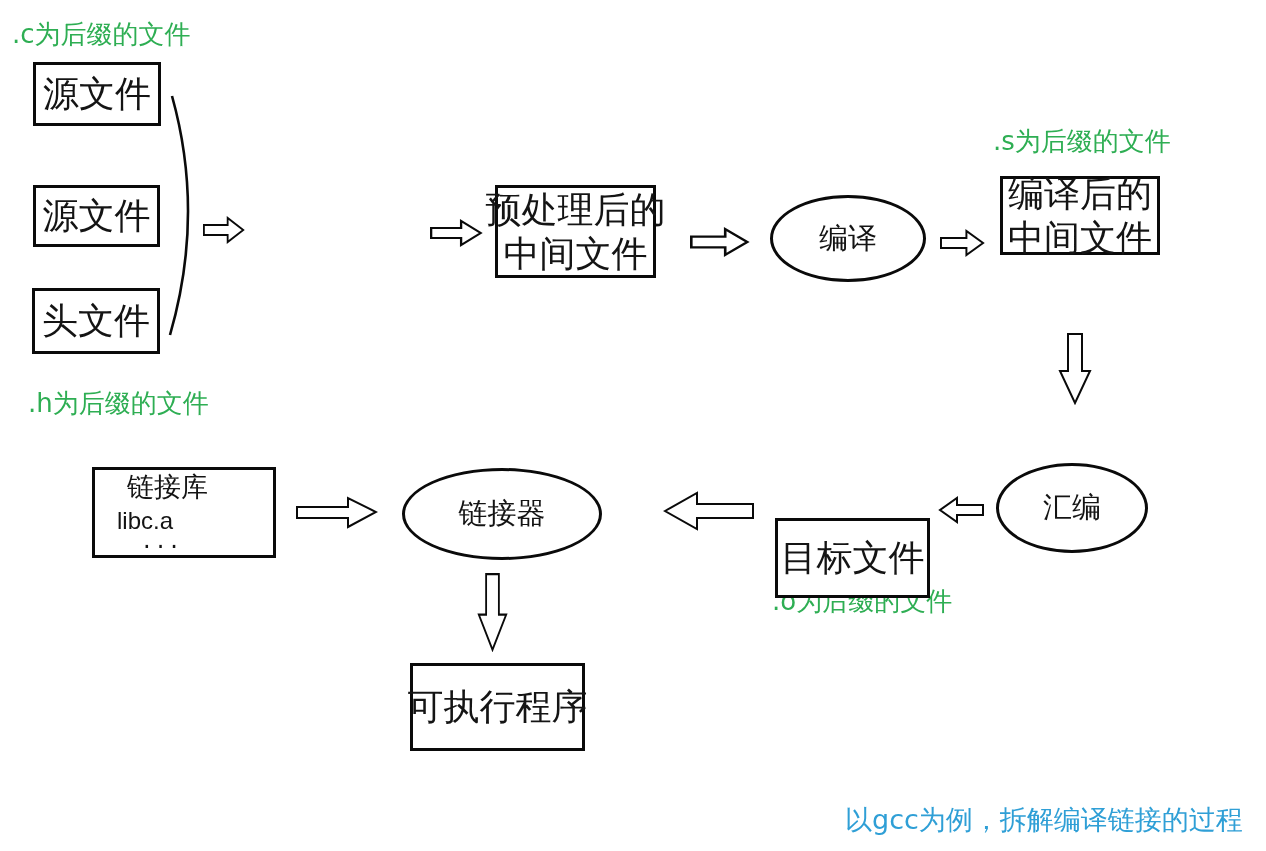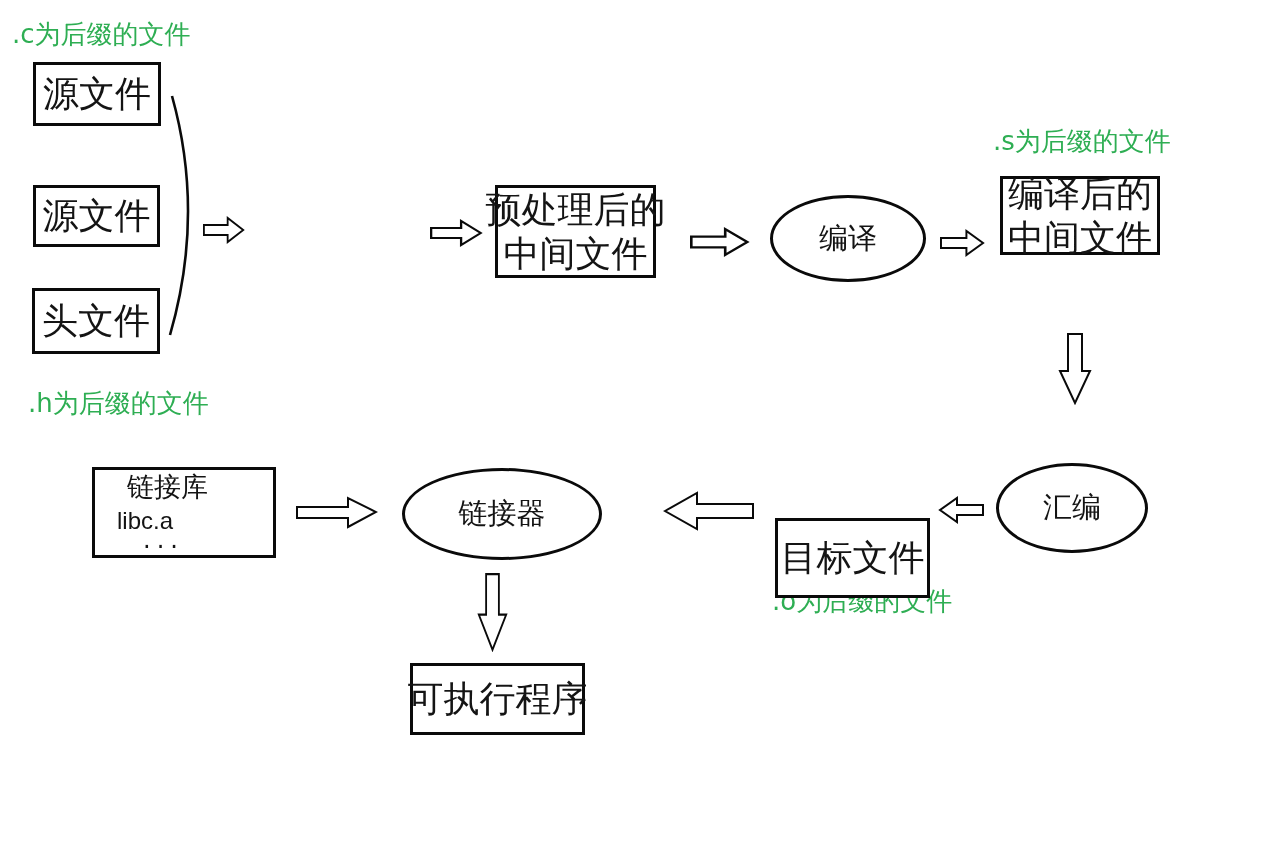--- a/index.html
+++ b/index.html
@@ -111,16 +111,17 @@
   <svg class="arrow" style="left:296px;top:496px;" width="82" height="33" viewBox="0 0 82 33" preserveAspectRatio="none">
     <polygon points="1,11 52,11 52,2 80,16 52,31 52,22 1,22" fill="#ffffff" stroke="#0a0a0a" stroke-width="2"></polygon>
   </svg>
 
   <div class="ellipse-node" style="left:402px;top:468px;width:200px;height:92px;">链接器</div>
 
   <svg class="arrow" style="left:477px;top:573px;" width="31" height="79" viewBox="0 0 34 72" preserveAspectRatio="none">
     <polygon points="10,1 24,1 24,38 32,38 17,70 2,38 10,38" fill="#ffffff" stroke="#0a0a0a" stroke-width="2"></polygon>
   </svg>
 
-  <div class="rect-node" style="left:410px;top:663px;width:175px;height:72px;">可执行程序</div>
+  <div class="rect-node" style="left:410px;top:663px;width:175px;height:88px;">可执行程序</div>
 
+  <div class="caption" style="left:845px;top:802px;">以gcc为例，拆解编译链接的过程</div>
 
 </div>
 
 </body></html>

